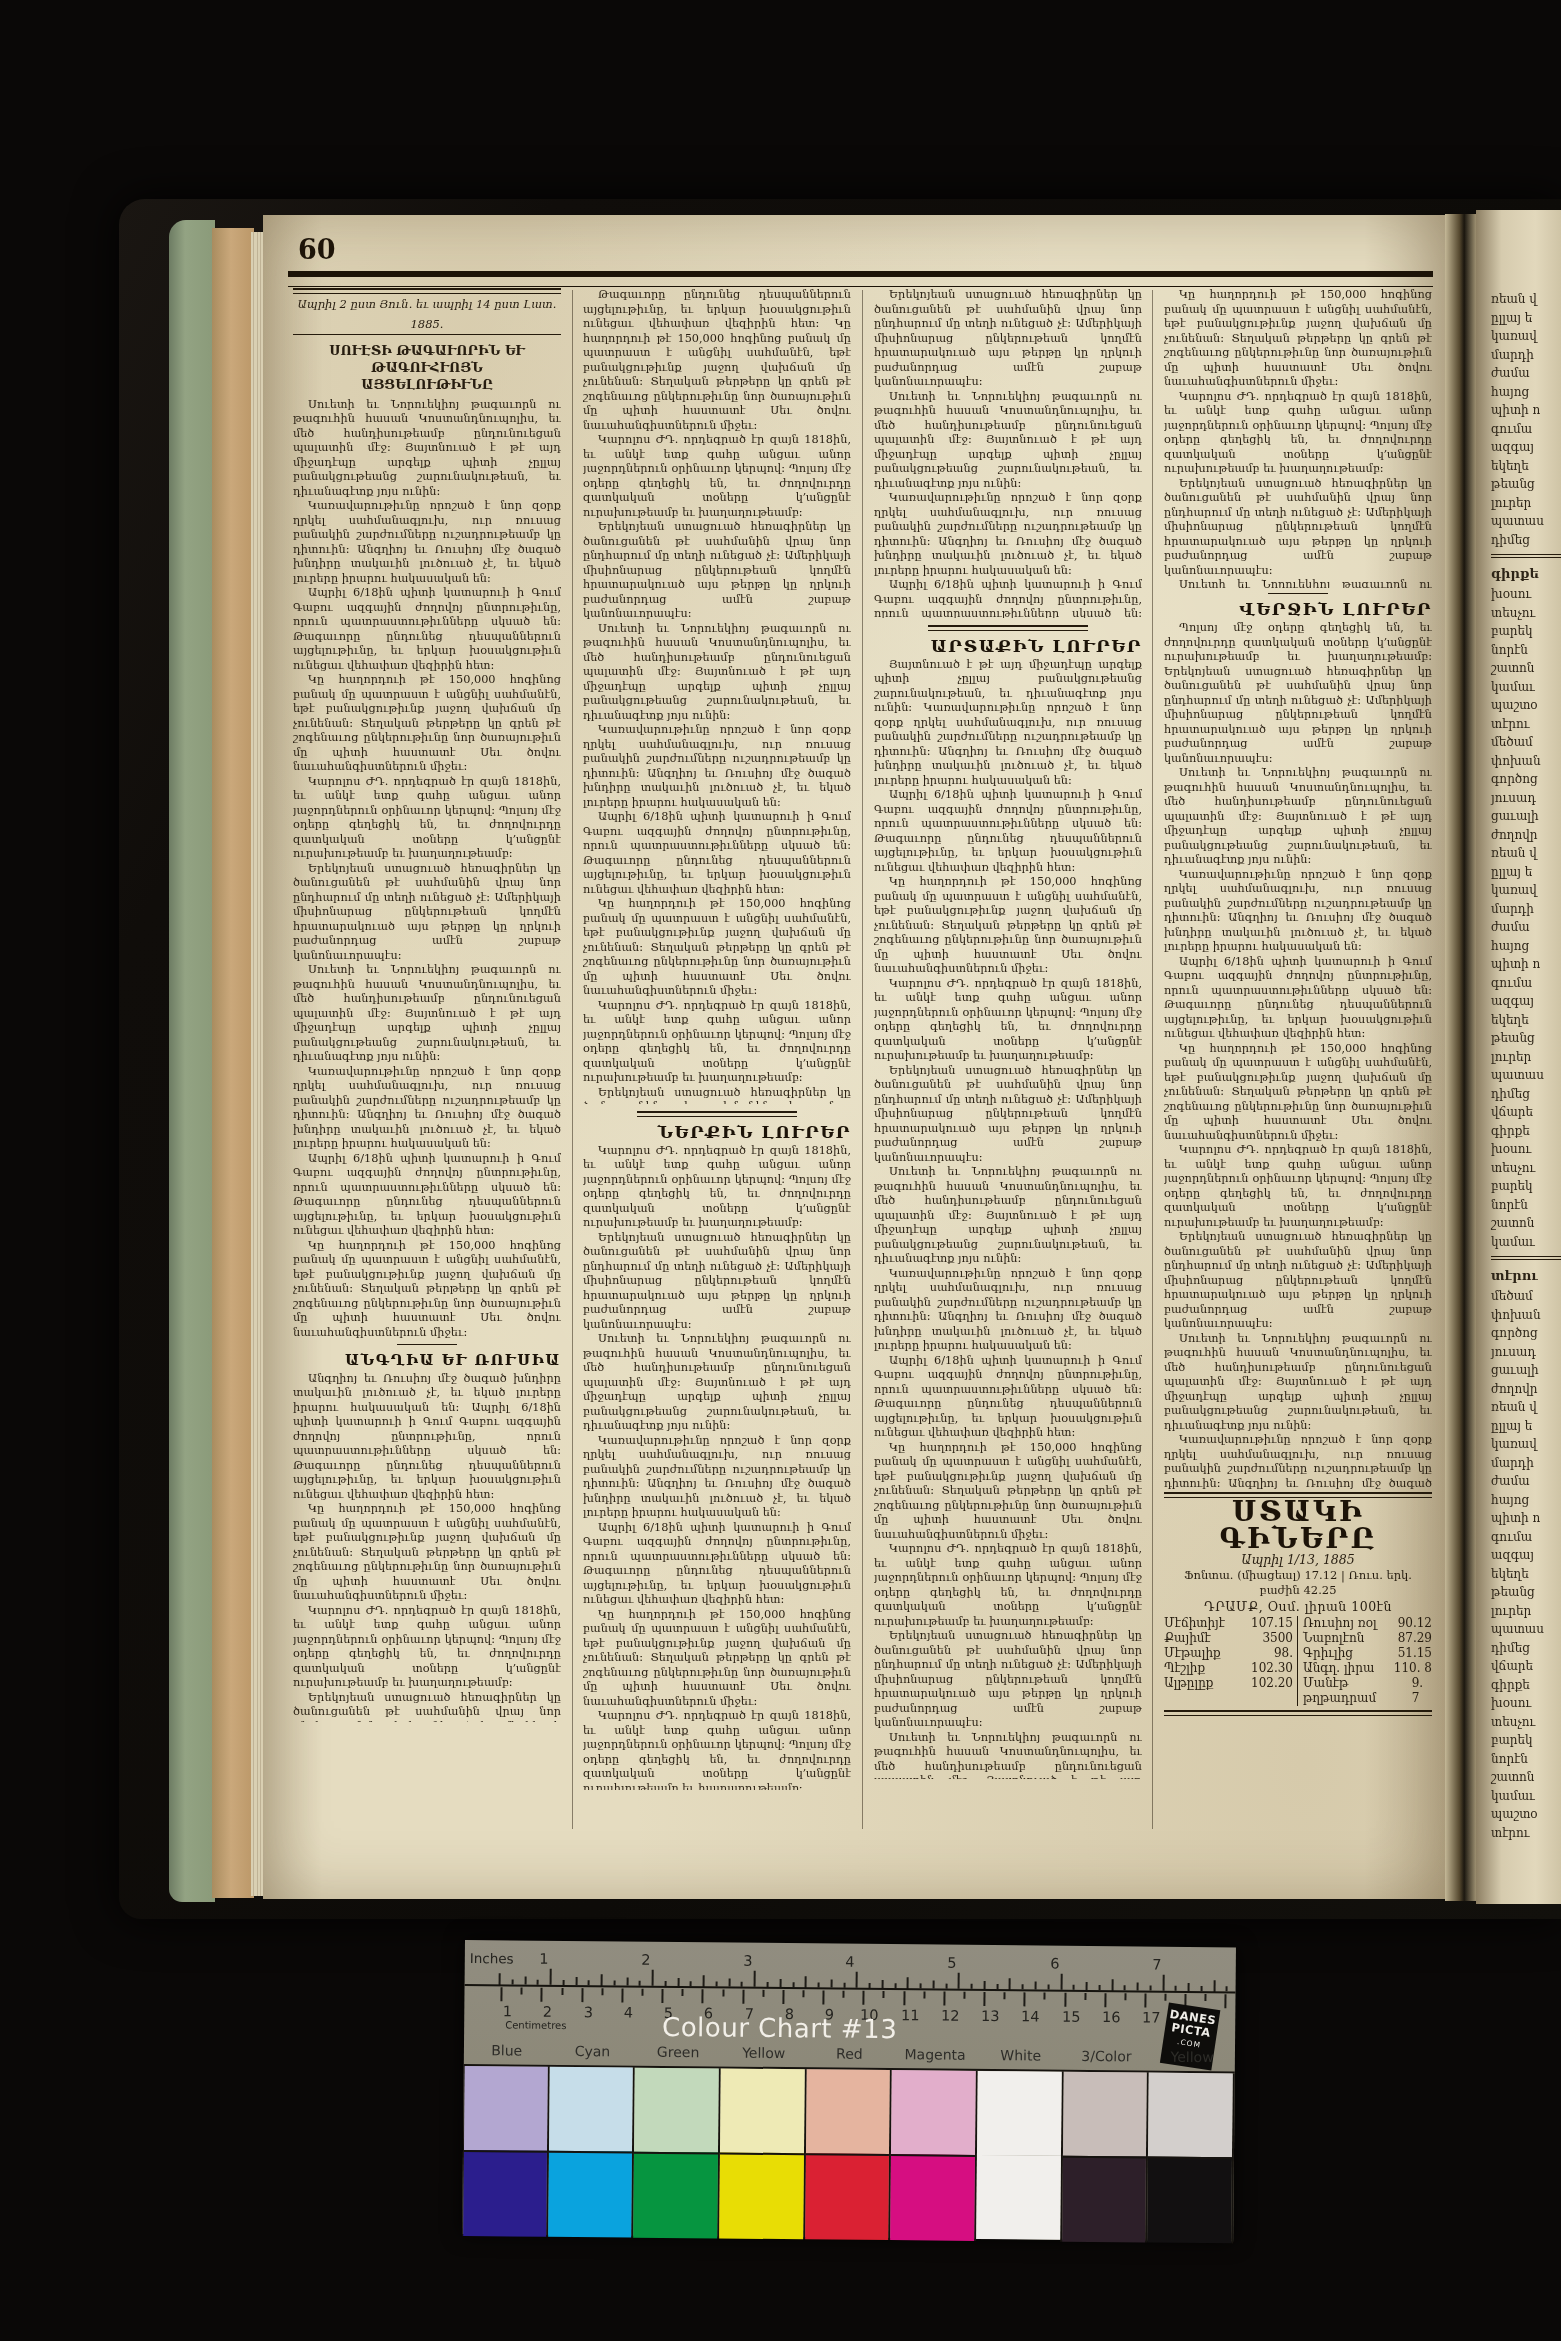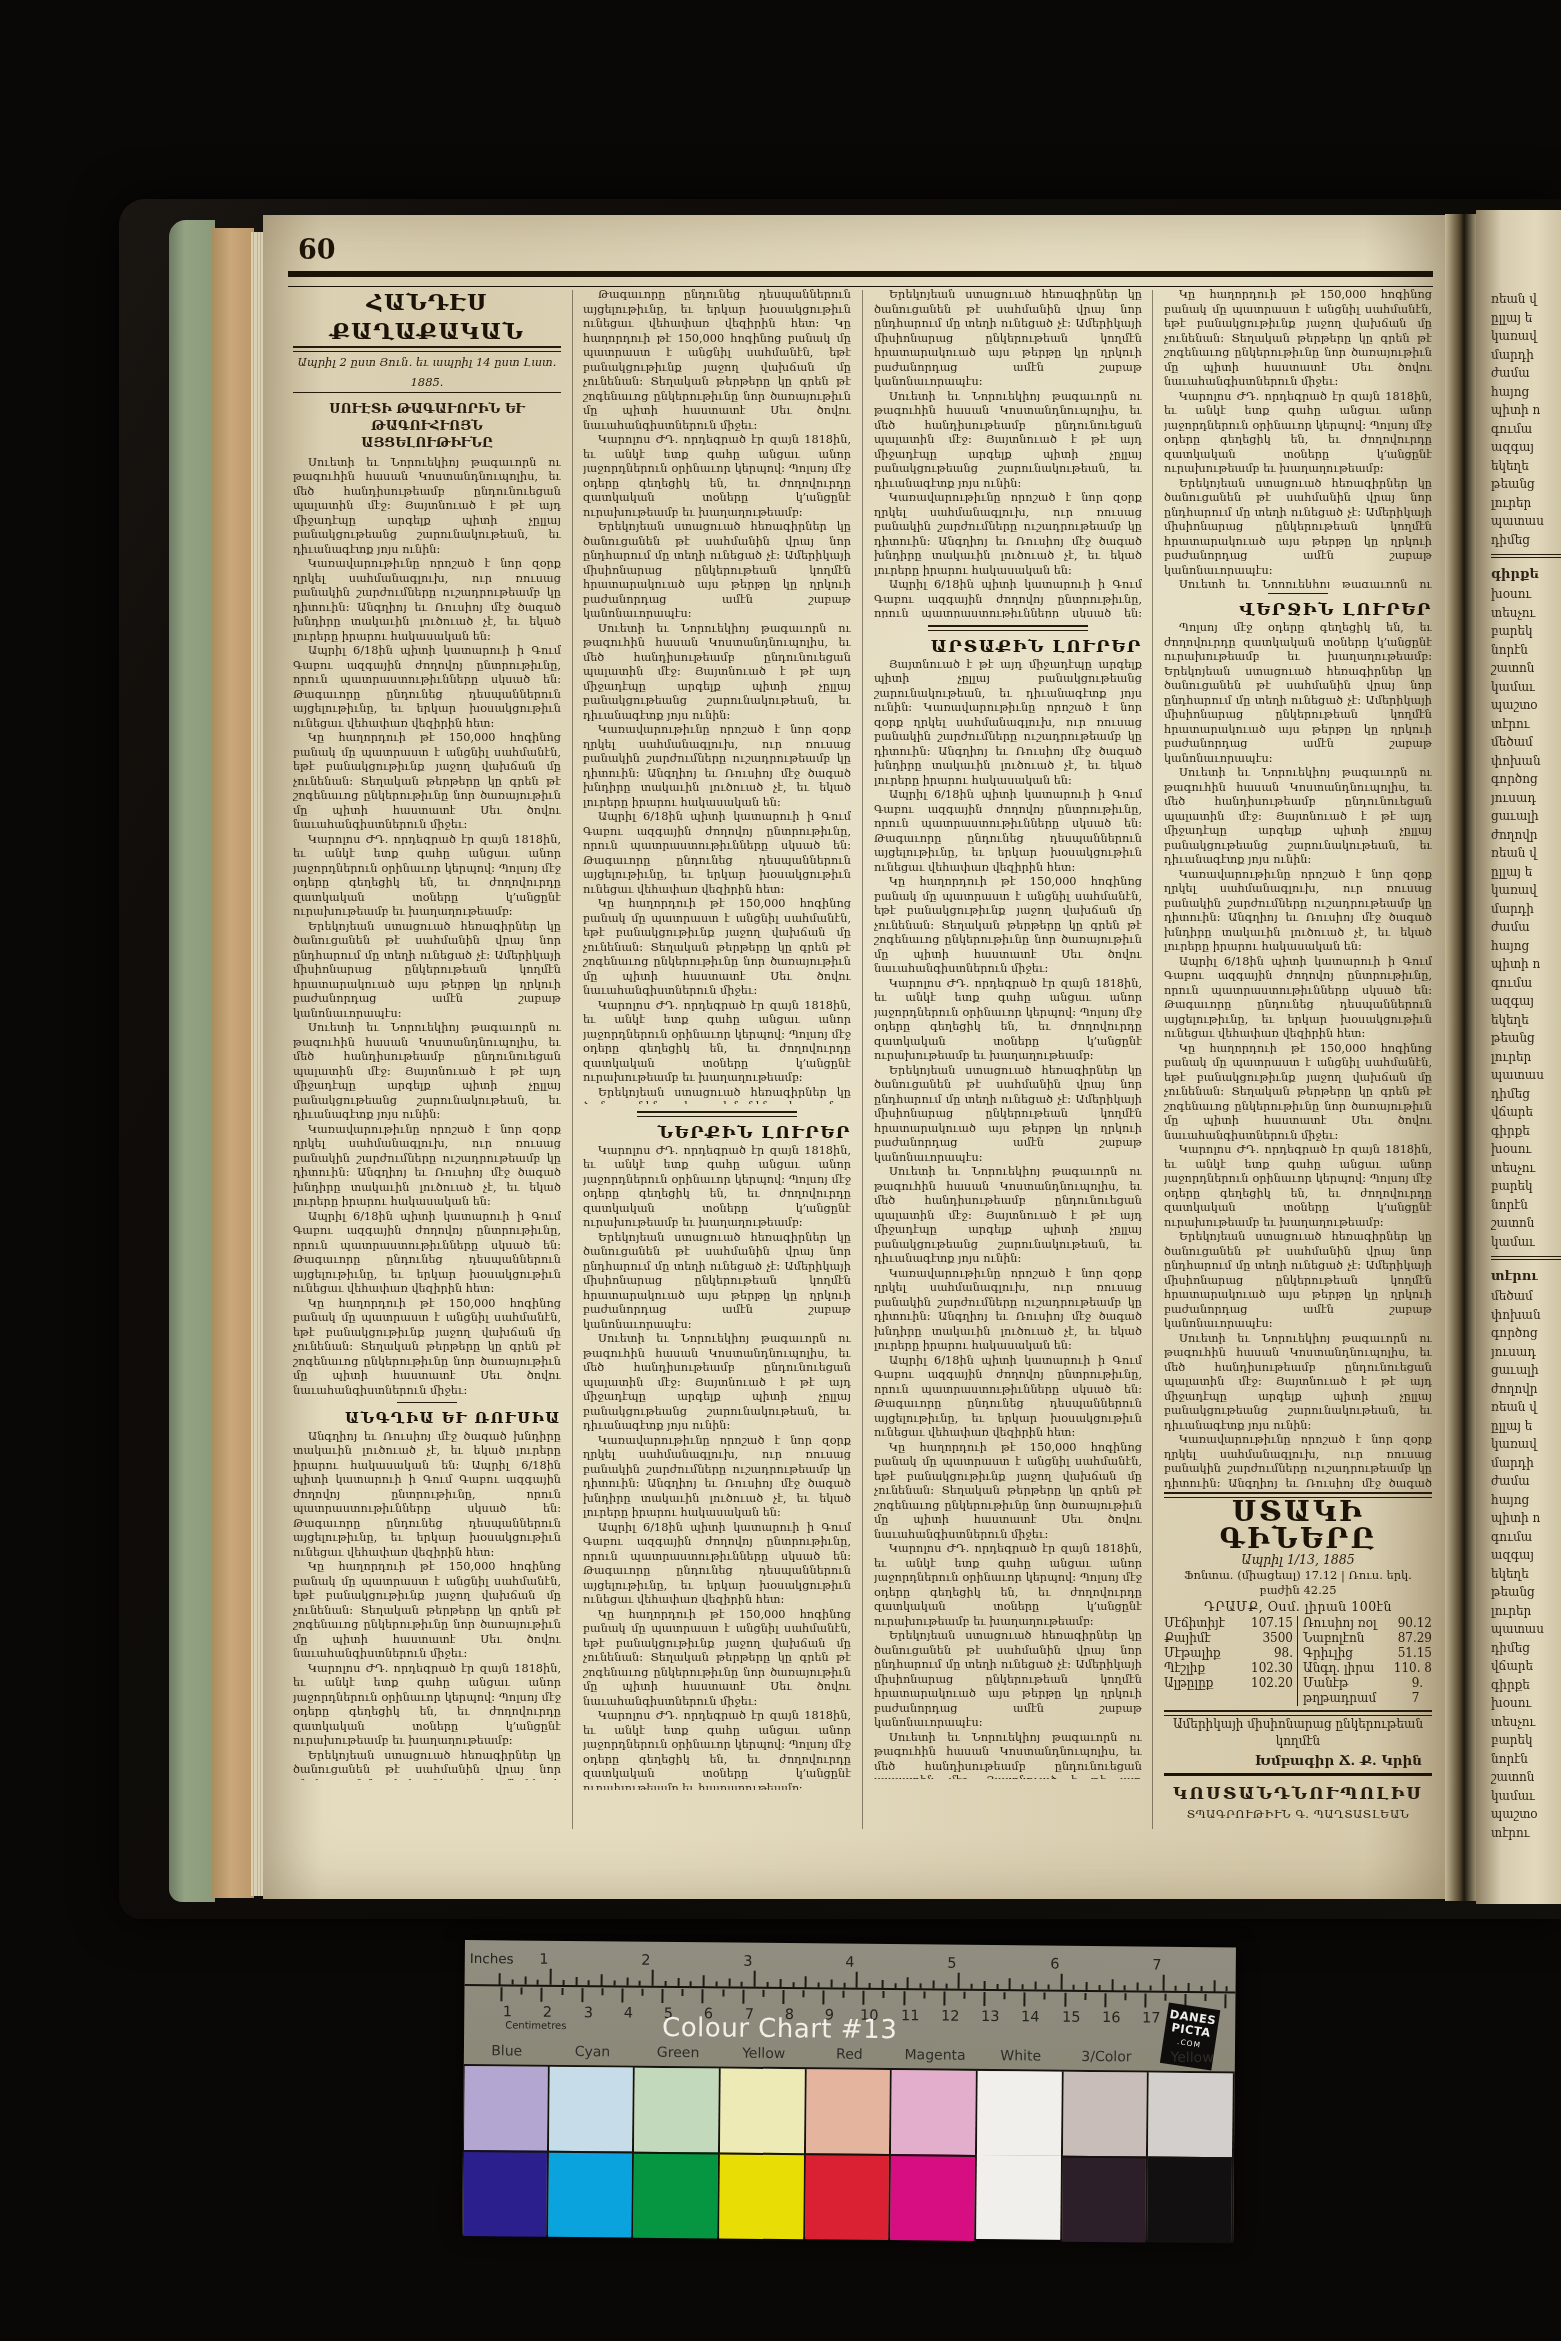--- a/index.html
+++ b/index.html
@@ -104,21 +104,20 @@
 
   <div class="page-main" data-name="newspaper-page">
     <div class="pg-num" data-name="page-number">60</div>
     <div class="top-rule" data-name="masthead-rule"></div>
 
     <div class="colrule" style="left:309px" data-name="column-rule-1"></div>
     <div class="colrule" style="left:599px" data-name="column-rule-2"></div>
     <div class="colrule" style="left:889px" data-name="column-rule-3"></div>
 
     <div class="ncol" style="left:30px" data-name="text-column-1">
-      <div class="h-journal" data-name="journal-section-heading">ՀԱՆԴԷՍ ՔԱՂԱՔԱԿԱՆ</div>
       <div class="rule2" data-name="rule"></div>
       <div class="dateline" data-name="dateline">Ապրիլ 2 ըստ Յուն. եւ ապրիլ 14 ըստ Լատ. 1885.</div>
       <div class="rule1" data-name="rule"></div>
       <div class="subhead" data-name="article-title">
         <div>ՍՈՒԷՏԻ ԹԱԳԱՒՈՐԻՆ ԵՒ ԹԱԳՈՒՀՒՈՅՆ</div>
         <div>ԱՅՑԵԼՈՒԹԻՒՆԸ</div>
       </div>
       <div class="body-block" id="bA1" style="height:941px" data-name="article-body">
           <p data-name="paragraph">Սուետի եւ Նորուեկիոյ թագաւորն ու թագուհին հասան Կոստանդնուպոլիս, եւ մեծ հանդիսութեամբ ընդունուեցան պալատին մէջ։ Յայտնուած է թէ այդ միջադէպը արգելք պիտի չըլլայ բանակցութեանց շարունակութեան, եւ դիւանագէտք յոյս ունին։</p>
           <p data-name="paragraph">Կառավարութիւնը որոշած է նոր զօրք ղրկել սահմանագլուխ, ուր ռուսաց բանակին շարժումները ուշադրութեամբ կը դիտուին։ Անգղիոյ եւ Ռուսիոյ մէջ ծագած խնդիրը տակաւին լուծուած չէ, եւ եկած լուրերը իրարու հակասական են։</p>
@@ -260,28 +259,20 @@
               </div>
               <div class="px-row" data-name="prices-row">
                 <span data-name="price-label">Մանէթ թղթադրամ</span>
                 <span data-name="price-value">9. 7</span>
               </div>
             </div>
           </div>
         <div class="rule2" style="margin-top:4px" data-name="rule"></div>
       </div>
 
-      <div data-name="imprint-block">
-        <div class="imp1" data-name="imprint-society">Ամերիկայի միսիոնարաց ընկերութեան կողմէն</div>
-        <div class="imp2" data-name="imprint-editor">Խմբագիր Ճ. Ք. Կրին</div>
-        <div class="imp-rule" data-name="rule"></div>
-        <div class="imp-city" data-name="imprint-city">ԿՈՍՏԱՆԴՆՈՒՊՈԼԻՍ</div>
-        <div class="imp-pr" data-name="imprint-printer">ՏՊԱԳՐՈՒԹԻՒՆ Գ. ՊԱՂՏԱՏԼԵԱՆ (ԱՐԱՄԵԱՆ)</div>
-        <div class="imp-ad" data-name="imprint-address">Չագմագճըլար, Յակոբեան խան, 15</div>
-      </div>
     </div>
   </div>
 
   <div class="gutter" data-name="book-gutter-shadow"></div>
 
   <div class="facing" data-name="facing-page-partial">
     <div class="facing-inner" id="facingLines">
         <div class="facing-line" data-name="facing-text-fragment">ռեան վ</div>
         <div class="facing-line" data-name="facing-text-fragment">ըլլայ ե</div>
         <div class="facing-line" data-name="facing-text-fragment">կառավ</div>

